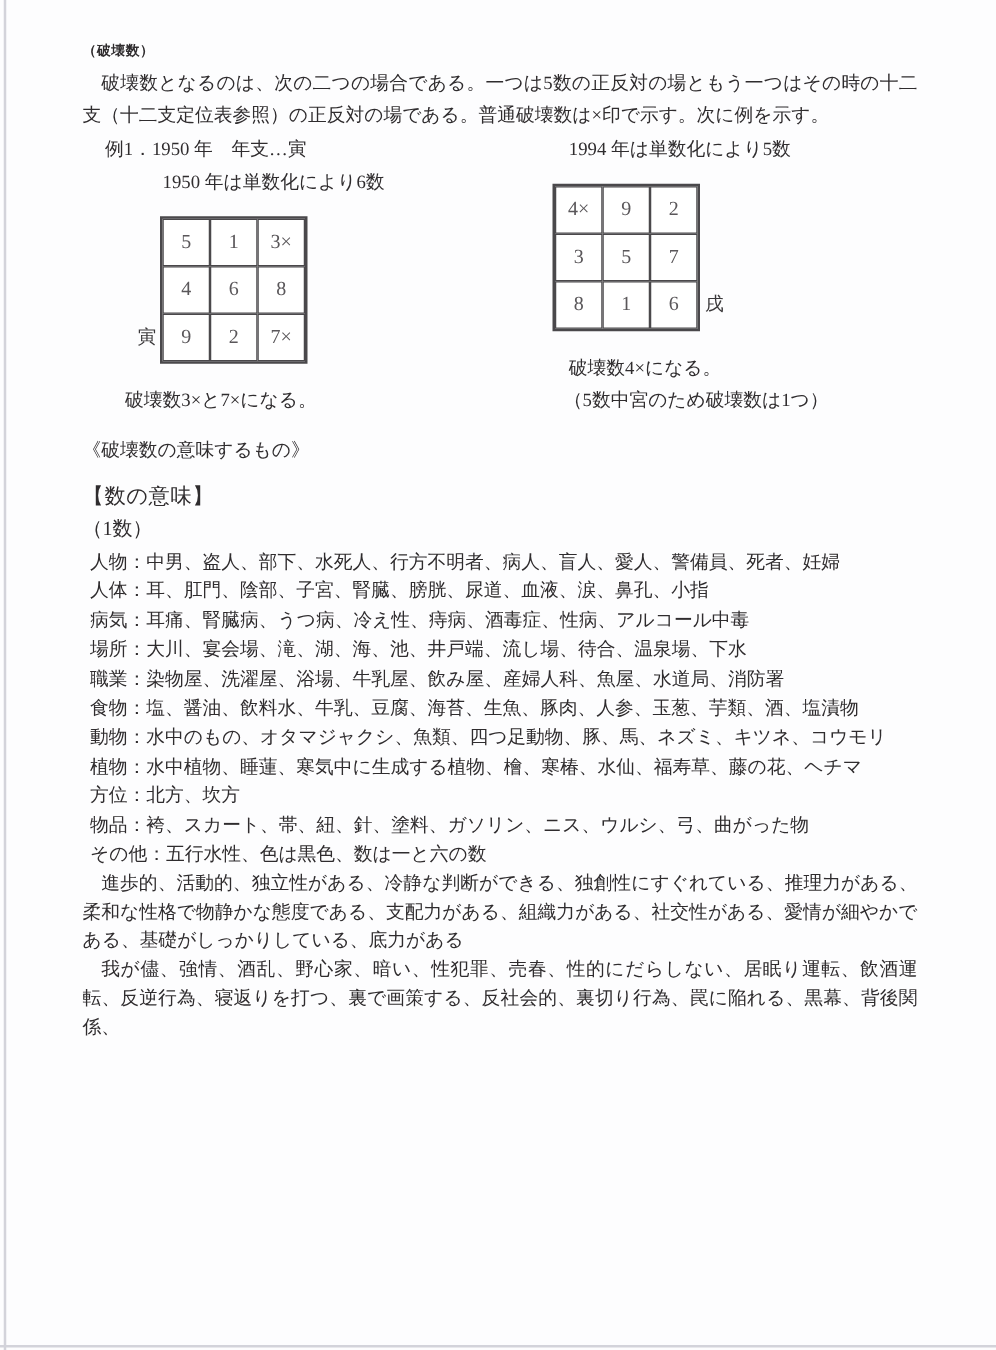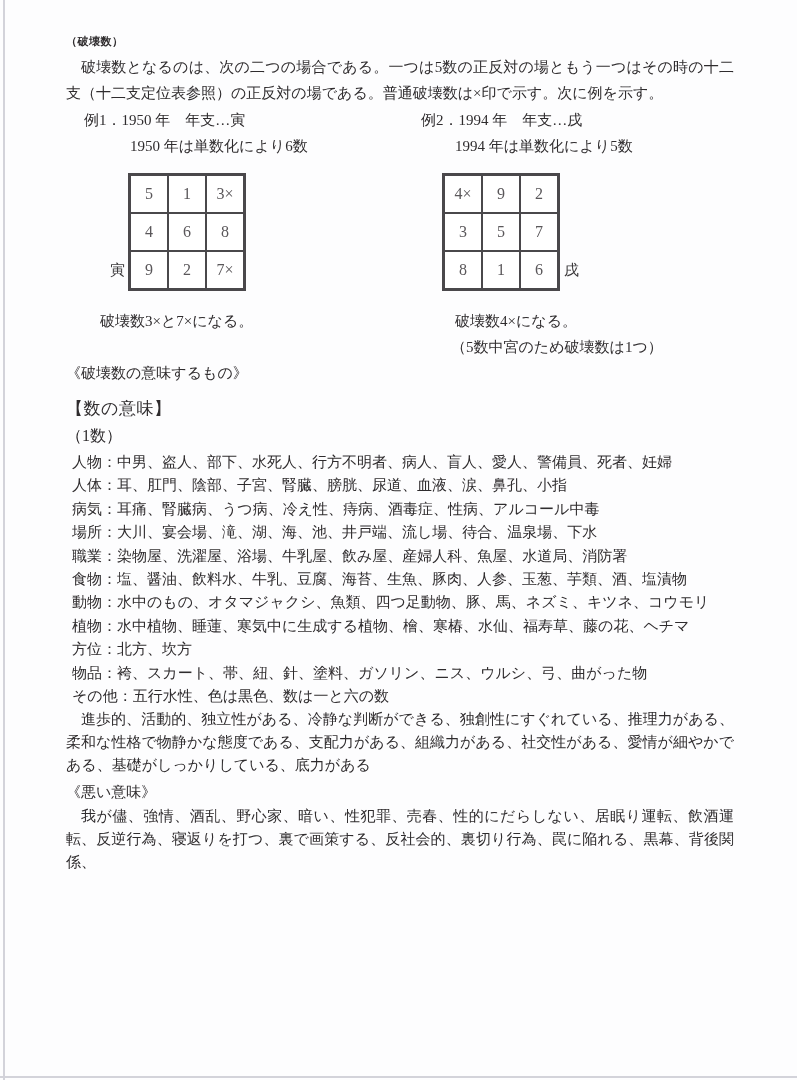--- a/index.html
+++ b/index.html
@@ -47,21 +47,21 @@
     border:1px solid #4a484b;
     display:flex;align-items:center;justify-content:center;
     font-size:16px;color:#5a575a;
     line-height:16px;white-space:nowrap;
   }
   .caption{line-height:26px;margin-top:17px;}
   .ex-col.leftcol .caption{padding-left:34px;}
   .ex-col.rightcol .caption{padding-left:34px;}
   .caption2{line-height:26px;padding-left:30px;}
   
-  .subhead{line-height:26px;margin-top:0;}
+  .subhead{line-height:26px;margin-top:14px;}
   .bighead{font-weight:normal;font-size:17px;line-height:28px;margin-top:9px;letter-spacing:.5px;}
   .numhead{font-weight:normal;font-size:16px;line-height:26px;}
   .entries{margin-top:2px;}
   .entry{line-height:23.4px;padding-left:6px;white-space:nowrap;}
   .subhead.sh2{margin-top:2px;}
 </style>
 </head>
 <body>
 
 <div class="edge-left"></div>
@@ -89,21 +89,20 @@
           <div class="cell">8</div>
           <div class="cell">9</div>
           <div class="cell">2</div>
           <div class="cell">7×</div>
         </div>
       </div>
       <div class="caption">破壊数3×と7×になる。</div>
     </div>
 
     <div class="ex-col rightcol">
-      <div class="ex-label">例2．1994 年　年支…戌</div>
       <div class="ex-sub">1994 年は単数化により5数</div>
       <div class="grid-wrap">
         <div class="magic-grid">
           <div class="cell">4×</div>
           <div class="cell">9</div>
           <div class="cell">2</div>
           <div class="cell">3</div>
           <div class="cell">5</div>
           <div class="cell">7</div>
           <div class="cell">8</div>
@@ -132,16 +131,15 @@
     <div class="entry">食物：塩、醤油、飲料水、牛乳、豆腐、海苔、生魚、豚肉、人参、玉葱、芋類、酒、塩漬物</div>
     <div class="entry">動物：水中のもの、オタマジャクシ、魚類、四つ足動物、豚、馬、ネズミ、キツネ、コウモリ</div>
     <div class="entry">植物：水中植物、睡蓮、寒気中に生成する植物、檜、寒椿、水仙、福寿草、藤の花、ヘチマ</div>
     <div class="entry">方位：北方、坎方</div>
     <div class="entry">物品：袴、スカート、帯、紐、針、塗料、ガソリン、ニス、ウルシ、弓、曲がった物</div>
     <div class="entry">その他：五行水性、色は黒色、数は一と六の数</div>
   </div>
 
   <p class="para indent tight">進歩的、活動的、独立性がある、冷静な判断ができる、独創性にすぐれている、推理力がある、柔和な性格で物静かな態度である、支配力がある、組織力がある、社交性がある、愛情が細やかである、基礎がしっかりしている、底力がある</p>
 
-  <div class="subhead sh2">《悪い意味》</div>
   <p class="para indent tight">我が儘、強情、酒乱、野心家、暗い、性犯罪、売春、性的にだらしない、居眠り運転、飲酒運転、反逆行為、寝返りを打つ、裏で画策する、反社会的、裏切り行為、罠に陥れる、黒幕、背後関係、</p>
 
 </div>
 
 </body></html>

